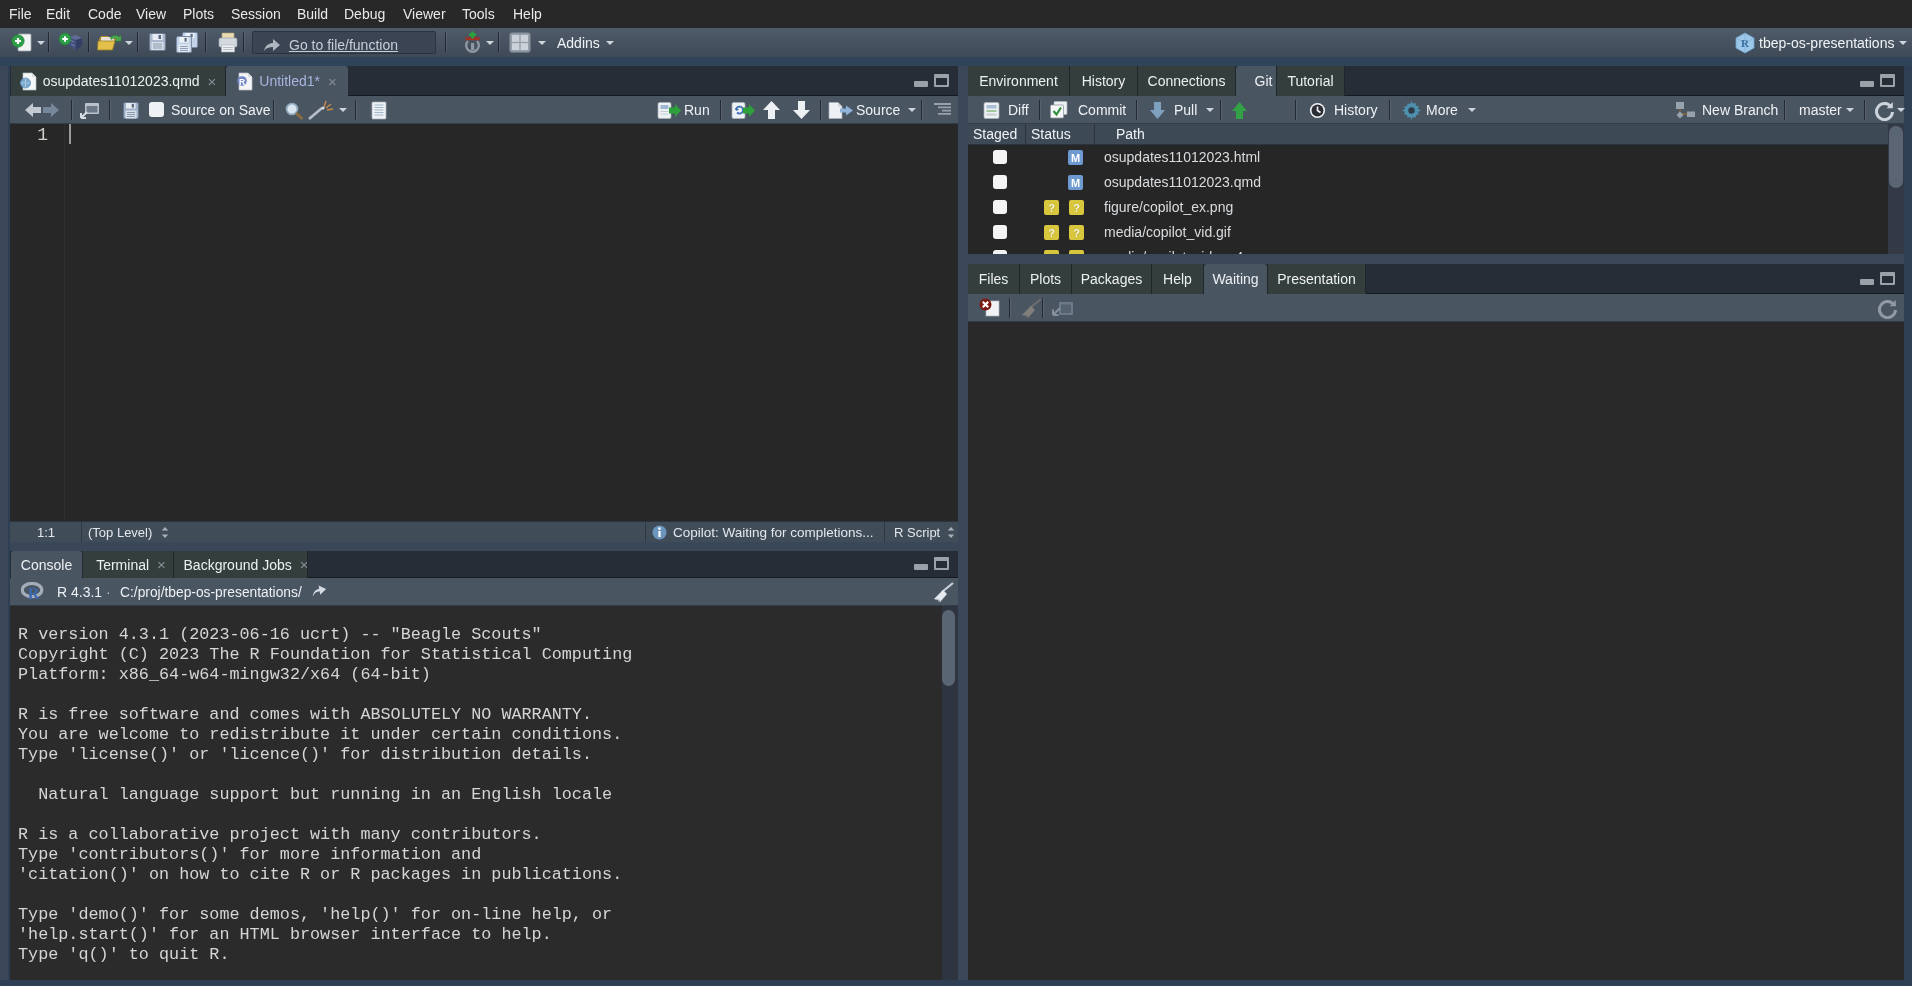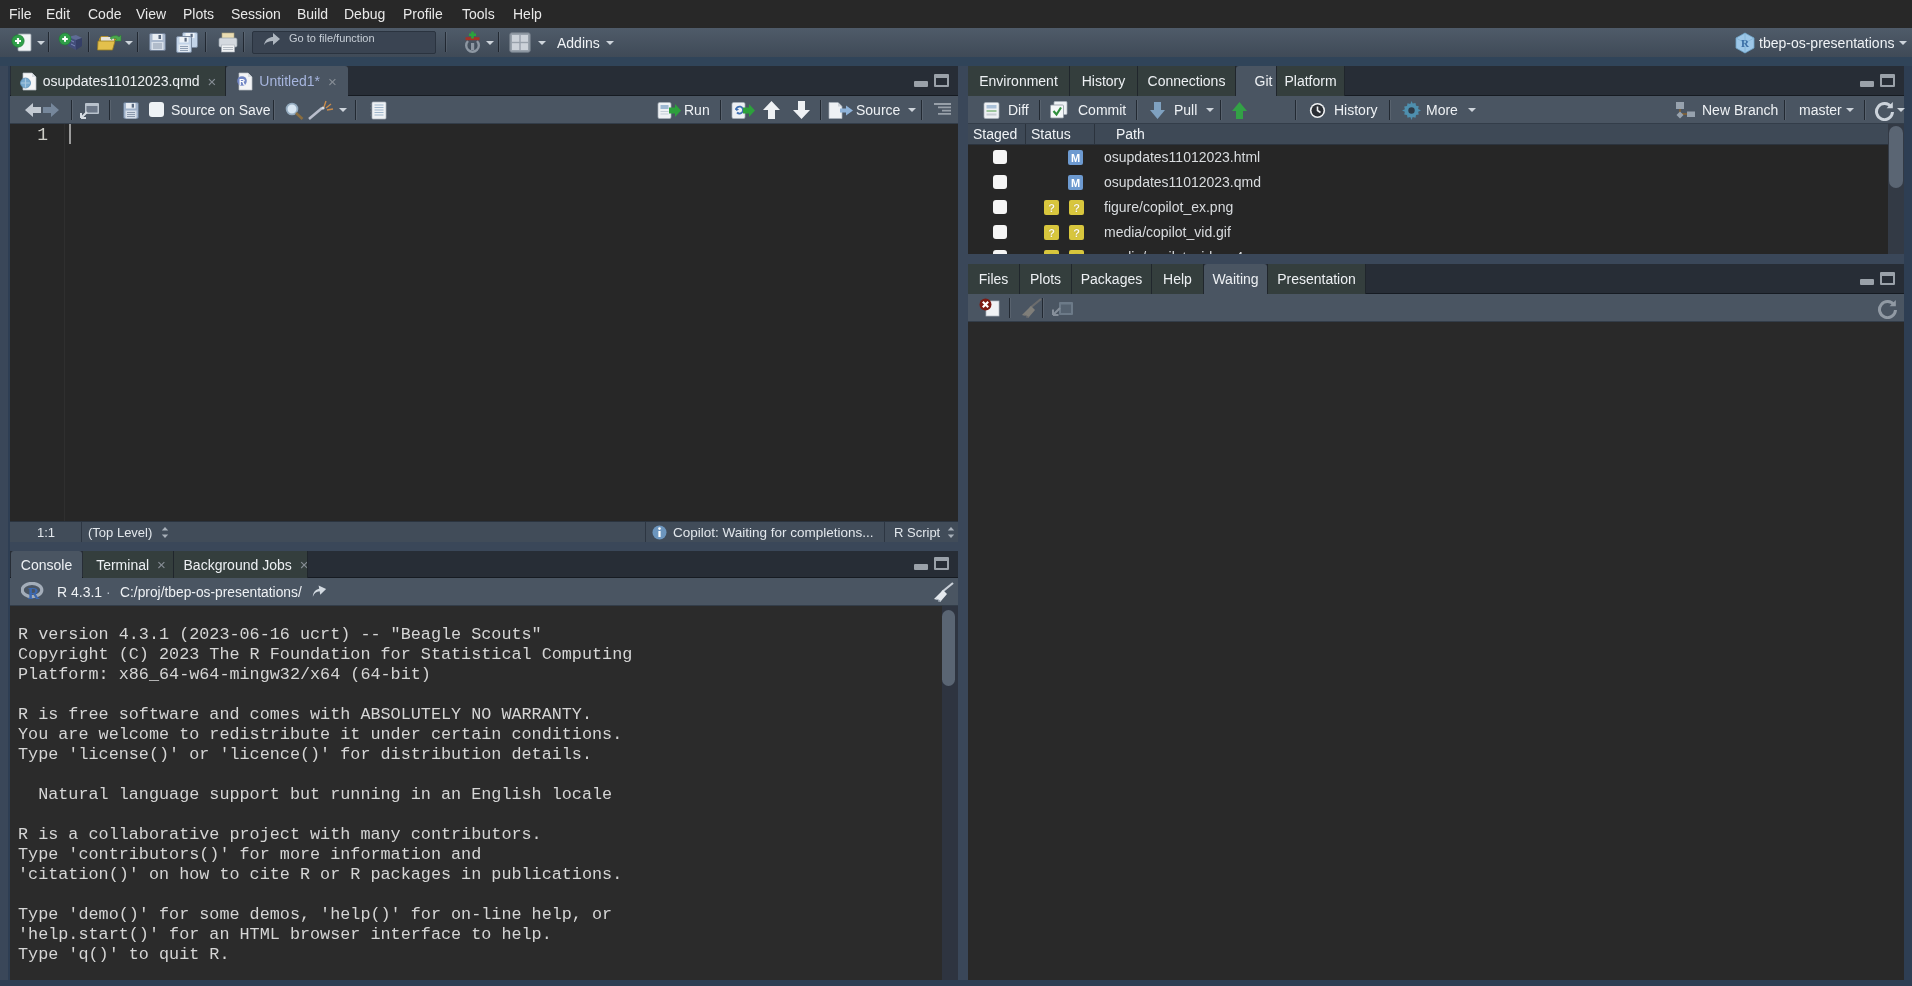--- a/index.html
+++ b/index.html
@@ -8,21 +8,21 @@
 .abs { position:absolute; }
 #menubar { left:0; top:0; width:1912px; height:28px; background:#282828; color:#e9e9e9;
   font-size:14px; display:flex; align-items:center; position:absolute; }
 
 #toolbar { position:absolute; left:0; top:28px; width:1912px; height:29px;
   background:linear-gradient(#4f5b69,#3f4a57); }
 #toolbar > * { position:absolute; }
 .caret { width:0; height:0; border-left:4px solid transparent; border-right:4px solid transparent; border-top:4px solid #cdd4db; }
 .tsep { width:1px; height:20px; background:rgba(8,12,18,.6); box-shadow:1px 0 0 rgba(255,255,255,.08); }
 #gotobox { left:252px; top:3px; width:184px; height:23px; background:#3a4452; border:1px solid #2a333f; border-radius:2px;
-  color:#c7ced6; font-size:11px; display:flex; align-items:flex-start; }
+  color:#c7ced6; font-size:14px; display:flex; align-items:flex-end;text-decoration:underline; }
 .uitxt { color:#f0f3f6; font-size:14px; }
 .gap { background:#3a4759; position:absolute; }
 .pane { position:absolute; }
 .tabbar { position:absolute; left:0; top:0; right:0; height:30px; background:#272d36; border-bottom:1px solid #161b22; }
 .tab { position:absolute; top:0; height:30px; display:flex; align-items:center; justify-content:center; font-size:14px; color:#edf0f3; white-space:nowrap; overflow:hidden;
   background:#343e3d; border-right:1px solid #20262c; }
 .tab.active { background:#4a5562; border-right:none; border-radius:3px 3px 0 0; }
 .tab .x { color:#878e96; margin-left:8px; font-size:15px; line-height:1; }
 .ptoolbar { position:absolute; left:0; right:0; height:28px; background:#4a5562; border-bottom:1px solid #333d49;
   color:#eef1f4; font-size:14px; }
@@ -62,21 +62,21 @@
 <body>
 <div id="menubar">
     <span style="position:absolute;left:9px;top:6px">File</span>
     <span style="position:absolute;left:46px;top:6px">Edit</span>
     <span style="position:absolute;left:88px;top:6px">Code</span>
     <span style="position:absolute;left:136px;top:6px">View</span>
     <span style="position:absolute;left:183px;top:6px">Plots</span>
     <span style="position:absolute;left:231px;top:6px">Session</span>
     <span style="position:absolute;left:297px;top:6px">Build</span>
     <span style="position:absolute;left:344px;top:6px">Debug</span>
-    <span style="position:absolute;left:403px;top:6px">Profile</span>
+    <span style="position:absolute;left:403px;top:6px">Viewer</span>
     <span style="position:absolute;left:462px;top:6px">Tools</span>
     <span style="position:absolute;left:513px;top:6px">Help</span>
   </div>
 
 <div id="toolbar">
   <span id="i-newdoc" style="left:11px;top:4px">
       <svg width="24" height="21" viewBox="0 0 24 21">
         <rect x="7" y="2" width="13" height="17" rx="1" fill="#f2f4f6" stroke="#9aa4ad" stroke-width="0.8"></rect>
         <circle cx="7" cy="9" r="6.2" fill="#2f9e49" stroke="#1e7a33" stroke-width="0.6"></circle>
         <path d="M4 9h6M7 6v6" stroke="#fff" stroke-width="2.2"></path>
@@ -397,21 +397,21 @@
     <div class="sbthumb" style="left:932px; top:4px; width:13px; height:76px;"></div>
   </div>
 </div>
 
 <div class="pane" id="gitpane" style="left:968px; top:66px; width:936px; height:188px; background:#a16207;">
   <div class="tabbar"></div>
   <div class="tab" style="left:0; width:102px;">Environment</div>
   <div class="tab" style="left:102px; width:68px;">History</div>
   <div class="tab" style="left:170px; width:98px;">Connections</div>
   <div class="tab active" style="left:268px; width:55px;">Git</div>
-  <div class="tab" style="left:308px; width:69px; border-left:1px solid #20262c;">Platform</div>
+  <div class="tab" style="left:308px; width:69px; border-left:1px solid #20262c;">Tutorial</div>
   <div class="minmax" style="right:9px; top:8px;">
       <div class="mm1"></div>
       <div class="mm2"></div>
     </div>
   <div class="ptoolbar" style="top:30px; height:28px;">
     <span id="i-diff" style="left:15px;top:6px">
         <svg width="17" height="17" viewBox="0 0 17 17">
           <rect x="1" y="0.5" width="15" height="16" rx="1.5" fill="#eef1f4" stroke="#a8b0b9" stroke-width="0.7"></rect>
           <rect x="3.5" y="3" width="10" height="3.5" fill="#a9c0d8"></rect>
           <rect x="3.5" y="8" width="10" height="2" fill="#9ec79e"></rect>

